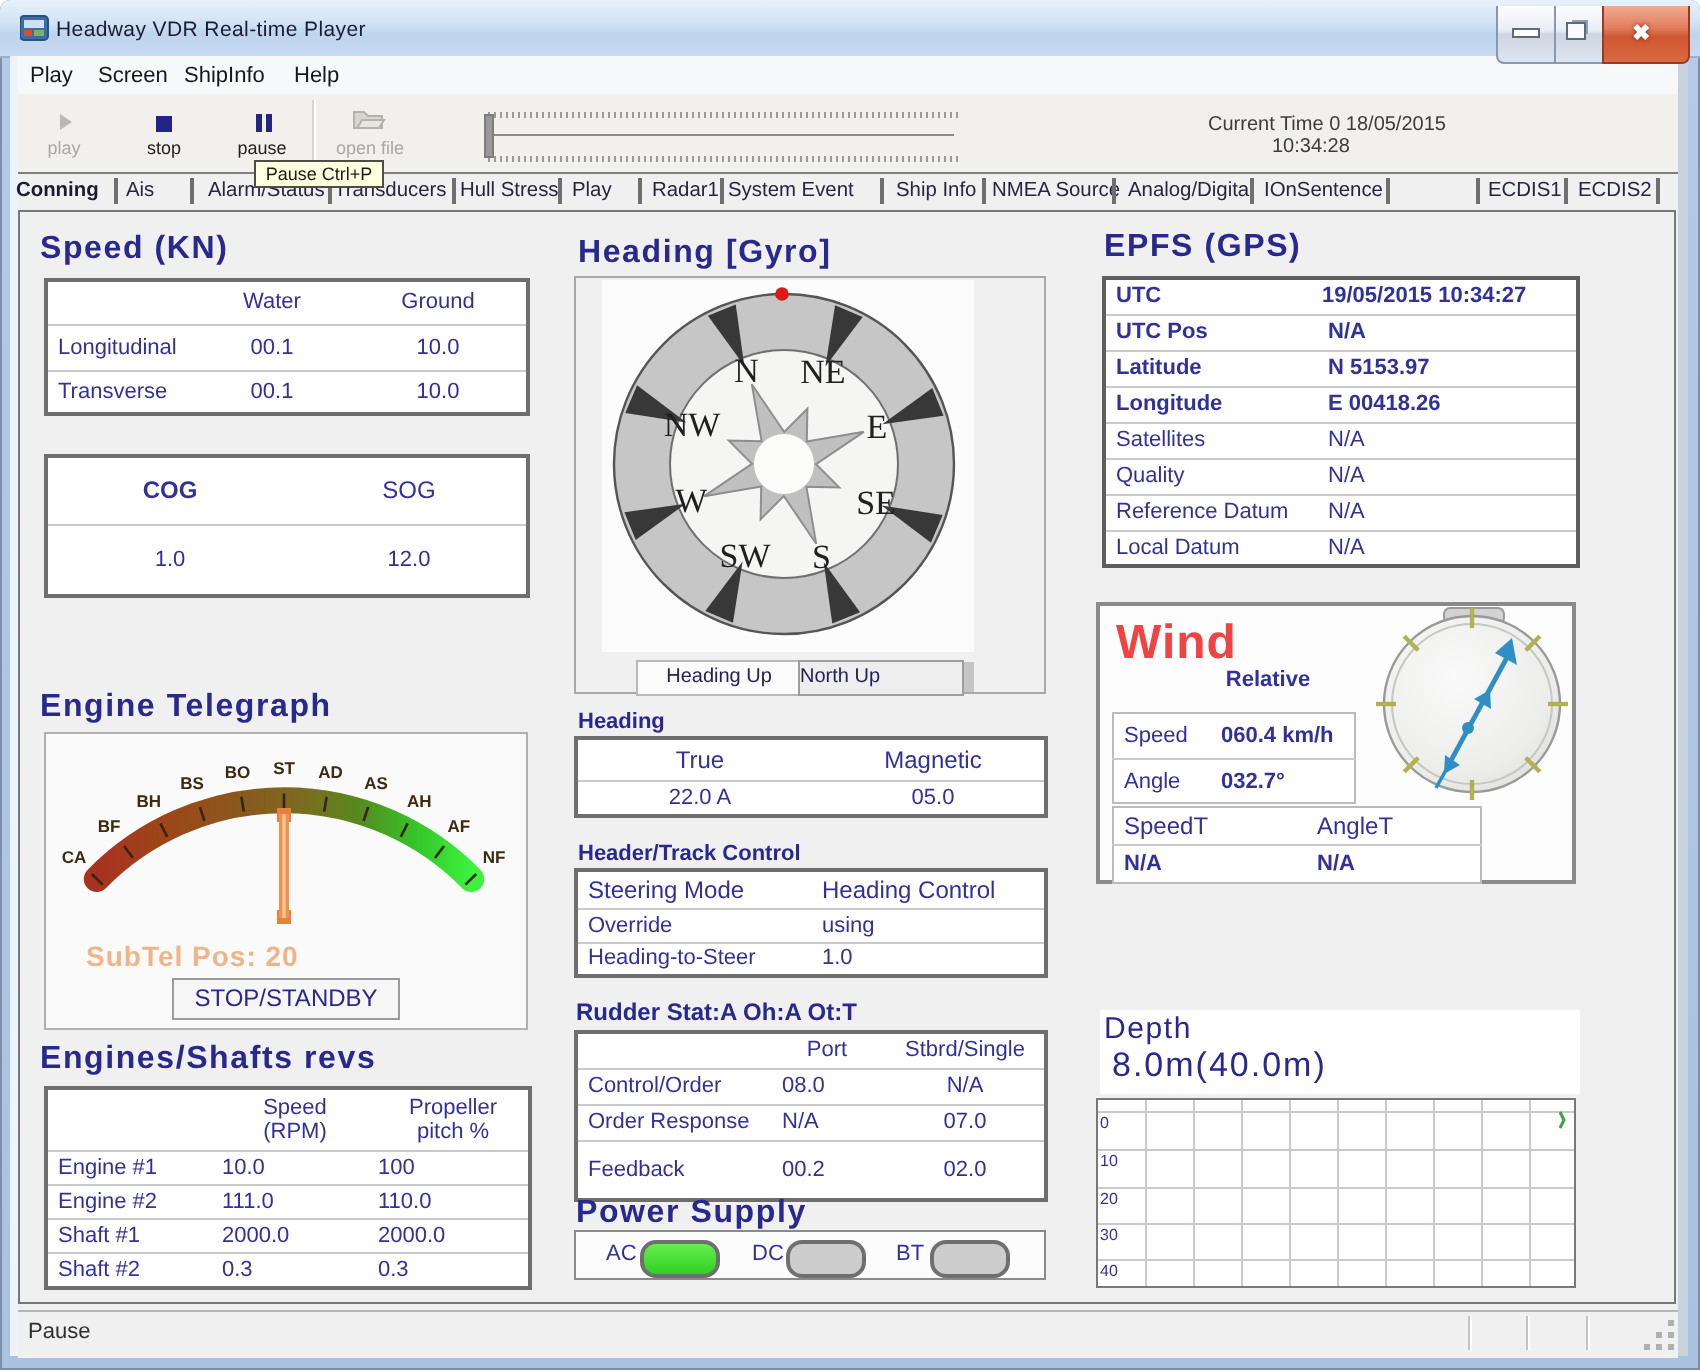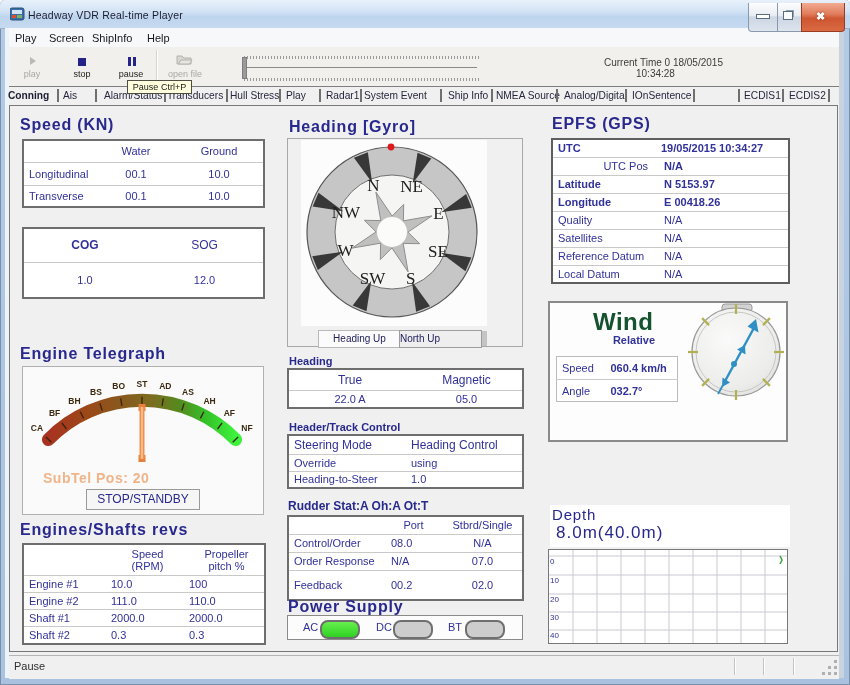--- a/index.html
+++ b/index.html
@@ -378,66 +378,82 @@
     <colgroup>
         <col style="width:96px">
         <col style="width:141px">
       </colgroup>
     <tbody>
         <tr style="height:18px;border-bottom:1px solid #c9c9c9;">
           <td style="font-weight:bold;">UTC</td>
           <td style="font-weight:bold;padding-left:13px;">19/05/2015 10:34:27</td>
         </tr>
     <tr style="height:18px;border-bottom:1px solid #c9c9c9;">
-          <td style="font-weight:normal;text-align:right;">UTC Pos</td>
+          <td style="font-weight:bold;">UTC Pos</td>
           <td style="font-weight:bold;padding-left:16px;">N/A</td>
         </tr>
     <tr style="height:18px;border-bottom:1px solid #c9c9c9;">
           <td style="font-weight:bold;">Latitude</td>
           <td style="font-weight:bold;padding-left:16px;">N 5153.97</td>
         </tr>
     <tr style="height:18px;border-bottom:1px solid #c9c9c9;">
           <td style="font-weight:bold;">Longitude</td>
           <td style="font-weight:bold;padding-left:16px;">E 00418.26</td>
         </tr>
     <tr style="height:18px;border-bottom:1px solid #c9c9c9;">
+          <td>Satellites</td>
+          <td style="padding-left:16px;">N/A</td>
+        </tr>
+    <tr style="height:18px;border-bottom:1px solid #c9c9c9;">
           <td>Quality</td>
-          <td style="padding-left:16px;">N/A</td>
-        </tr>
-    <tr style="height:18px;border-bottom:1px solid #c9c9c9;">
-          <td>Satellites</td>
           <td style="padding-left:16px;">N/A</td>
         </tr>
     <tr style="height:18px;border-bottom:1px solid #c9c9c9;">
           <td>Reference Datum</td>
           <td style="padding-left:16px;">N/A</td>
         </tr>
     <tr style="height:18px;padding-left:40px;">
           <td>Local Datum</td>
           <td style="padding-left:16px;">N/A</td>
         </tr>
   </tbody>
     </table>
 
   <div class="abs" style="left:548px;top:301px;width:240px;height:141px;background:#fdfdfd;border:2px solid #8a8a8a;box-sizing:border-box;">
-    <div style="position:absolute;left:8px;top:5px;font-size:24px;font-weight:bold;color:#14532d;letter-spacing:0.5px;margin-left:35px;">Wind</div>
+    <div style="position:absolute;left:8px;top:5px;font-size:24px;font-weight:bold;color:#ef4444;letter-spacing:0.5px;">Wind</div>
     <div style="position:absolute;left:44px;top:31px;width:80px;text-align:center;font-size:11px;font-weight:bold;color:#31319a;">Relative</div>
     <table class="grid" style="left:6px;top:53px;width:121px;height:45px;border:1px solid #bbb;">
       <colgroup>
           <col style="width:49px">
           <col style="width:72px">
         </colgroup>
       <tbody>
           <tr style="height:23px;border-bottom:1px solid #c9c9c9;">
             <td>Speed</td>
             <td style="font-weight:bold;">060.4 km/h</td>
           </tr>
       <tr style="height:22px;">
             <td>Angle</td>
             <td style="font-weight:bold;">032.7°</td>
+          </tr>
+    </tbody>
+      </table>
+    <table class="grid" style="left:6px;top:100px;width:184px;height:38px;border:1px solid #bbb;">
+      <colgroup>
+          <col style="width:97px">
+          <col style="width:87px">
+        </colgroup>
+      <tbody>
+          <tr style="height:19px;border-bottom:1px solid #c9c9c9;">
+            <td style="font-size:12px;">SpeedT</td>
+            <td style="font-size:12px;">AngleT</td>
+          </tr>
+      <tr style="height:19px;">
+            <td style="font-weight:bold;">N/A</td>
+            <td style="font-weight:bold;">N/A</td>
           </tr>
     </tbody>
       </table>
     <svg width="110" height="104" style="position:absolute;left:132px;top:0px;" id="wind-svg">
       <defs>
         <radialGradient id="wd" cx="0.4" cy="0.35" r="0.8">
           <stop offset="0" stop-color="#fafafa"></stop>
           <stop offset="0.7" stop-color="#ececea"></stop>
           <stop offset="1" stop-color="#d9d9d6"></stop>
         </radialGradient>

